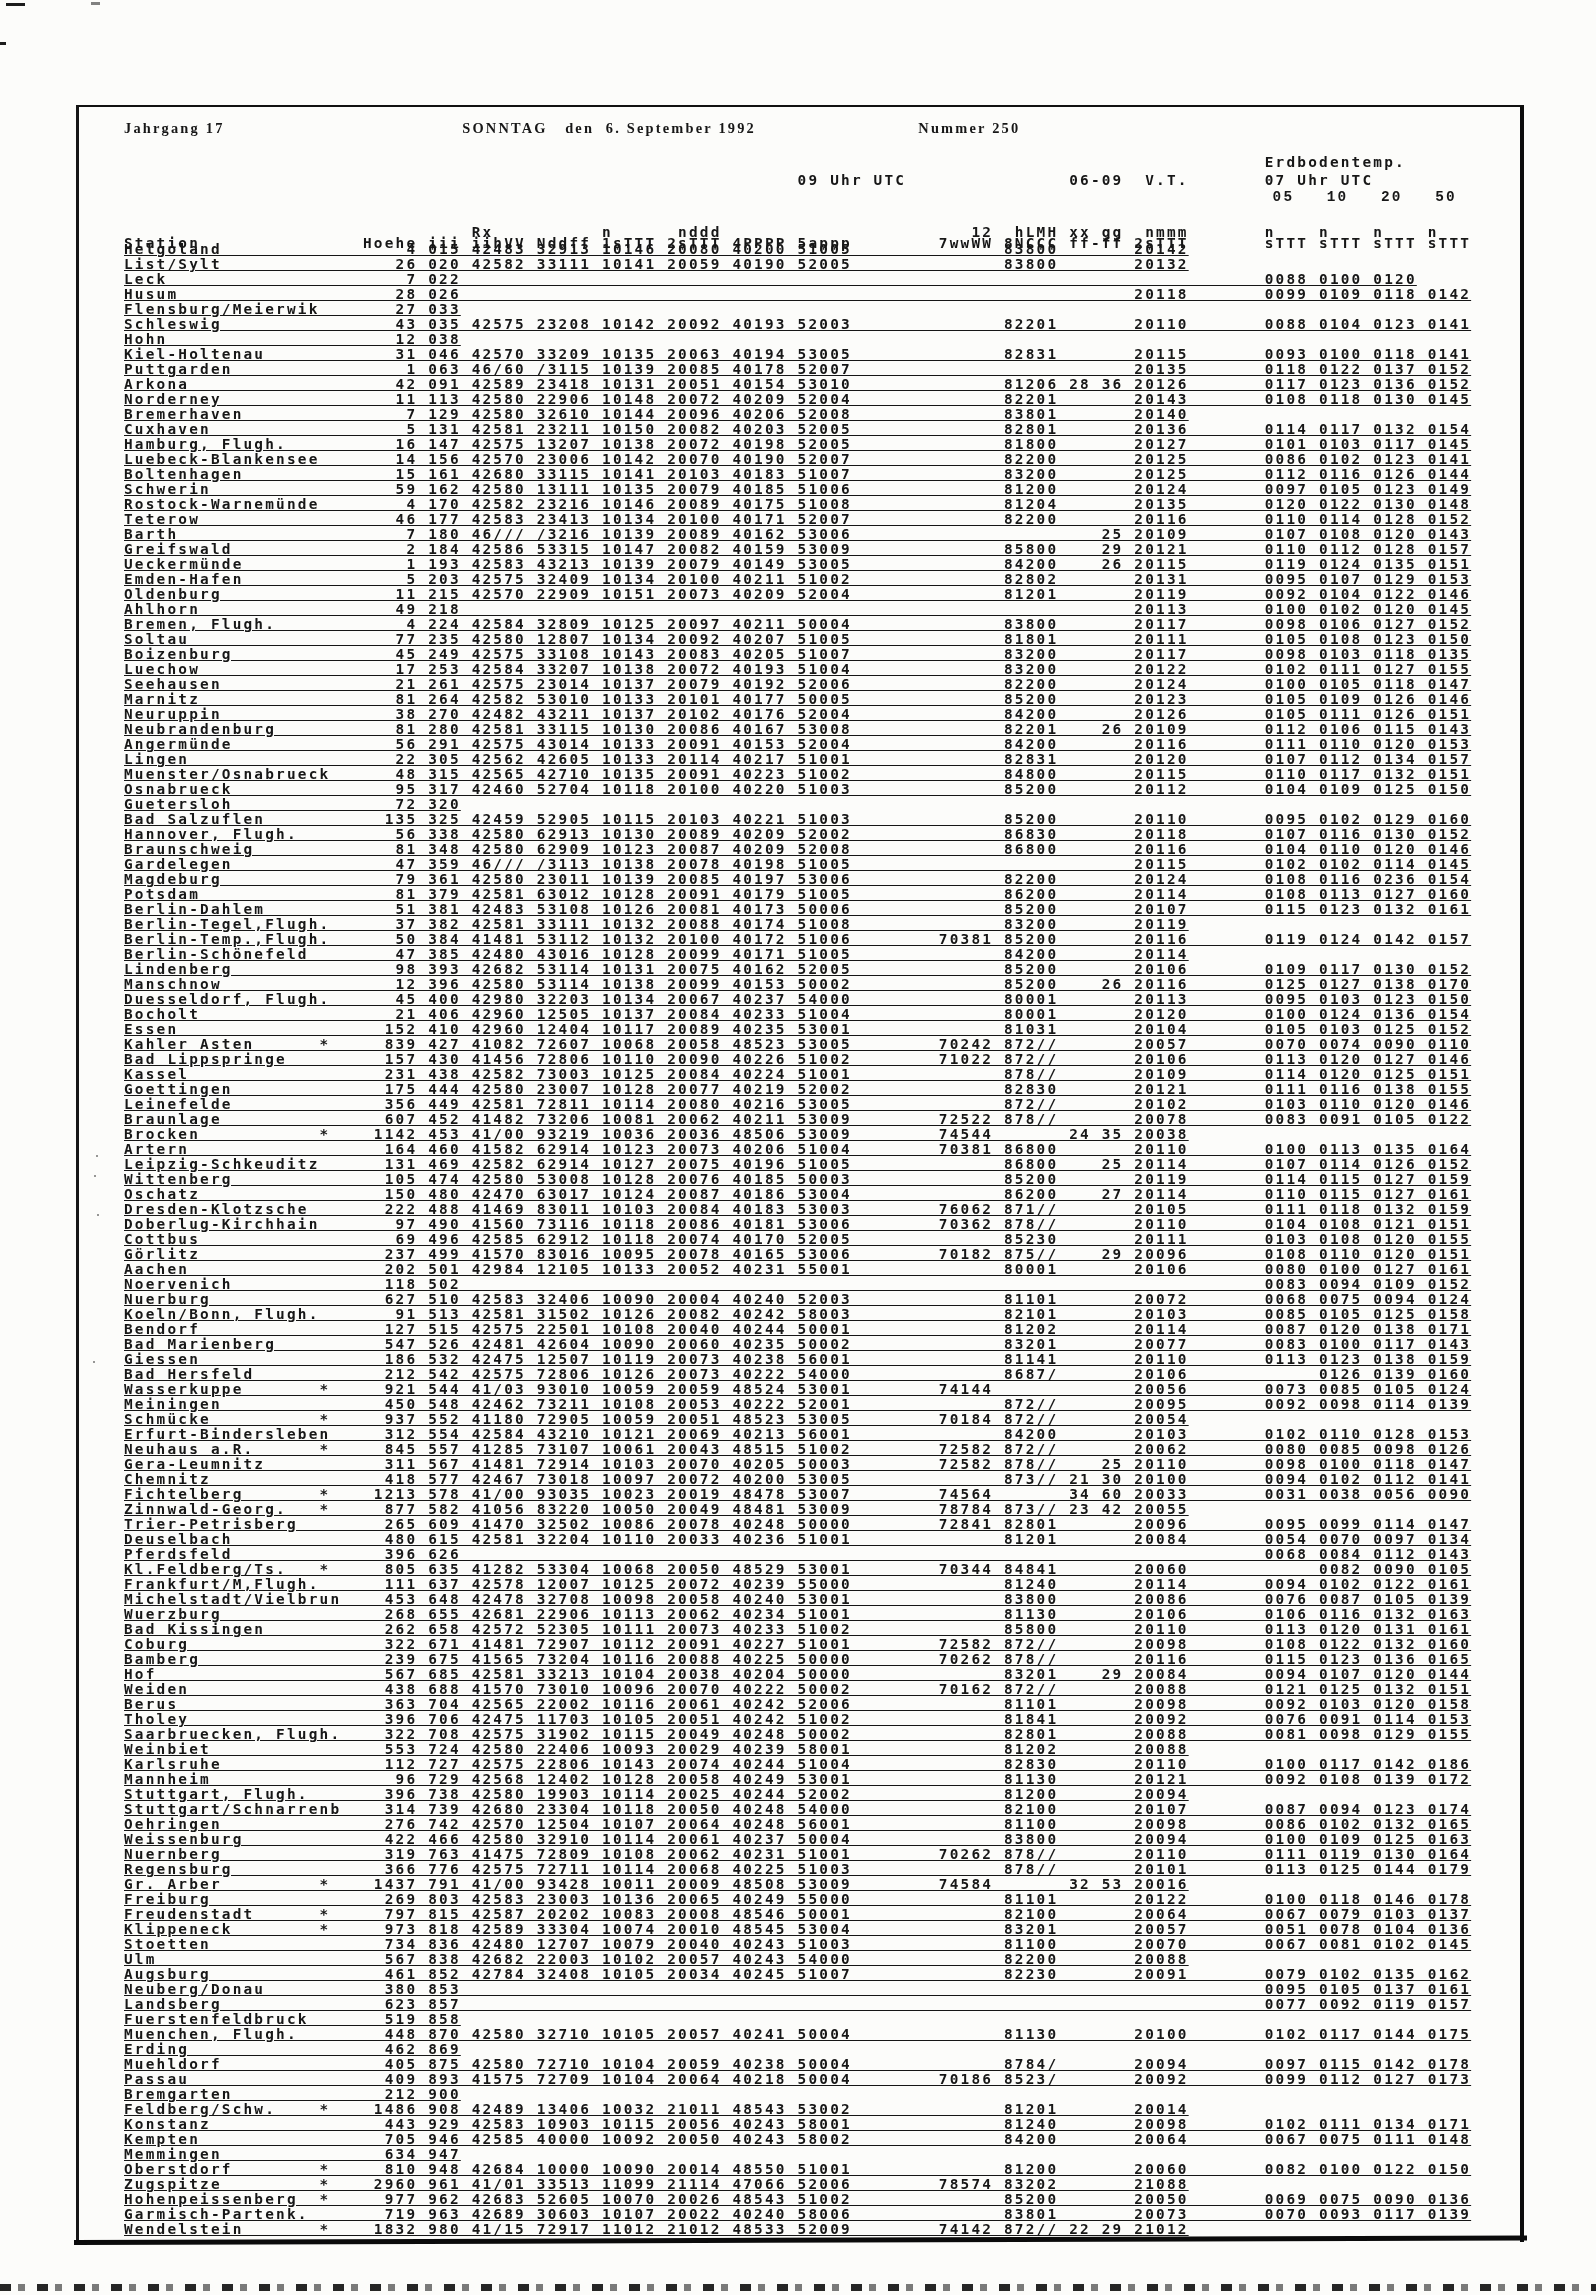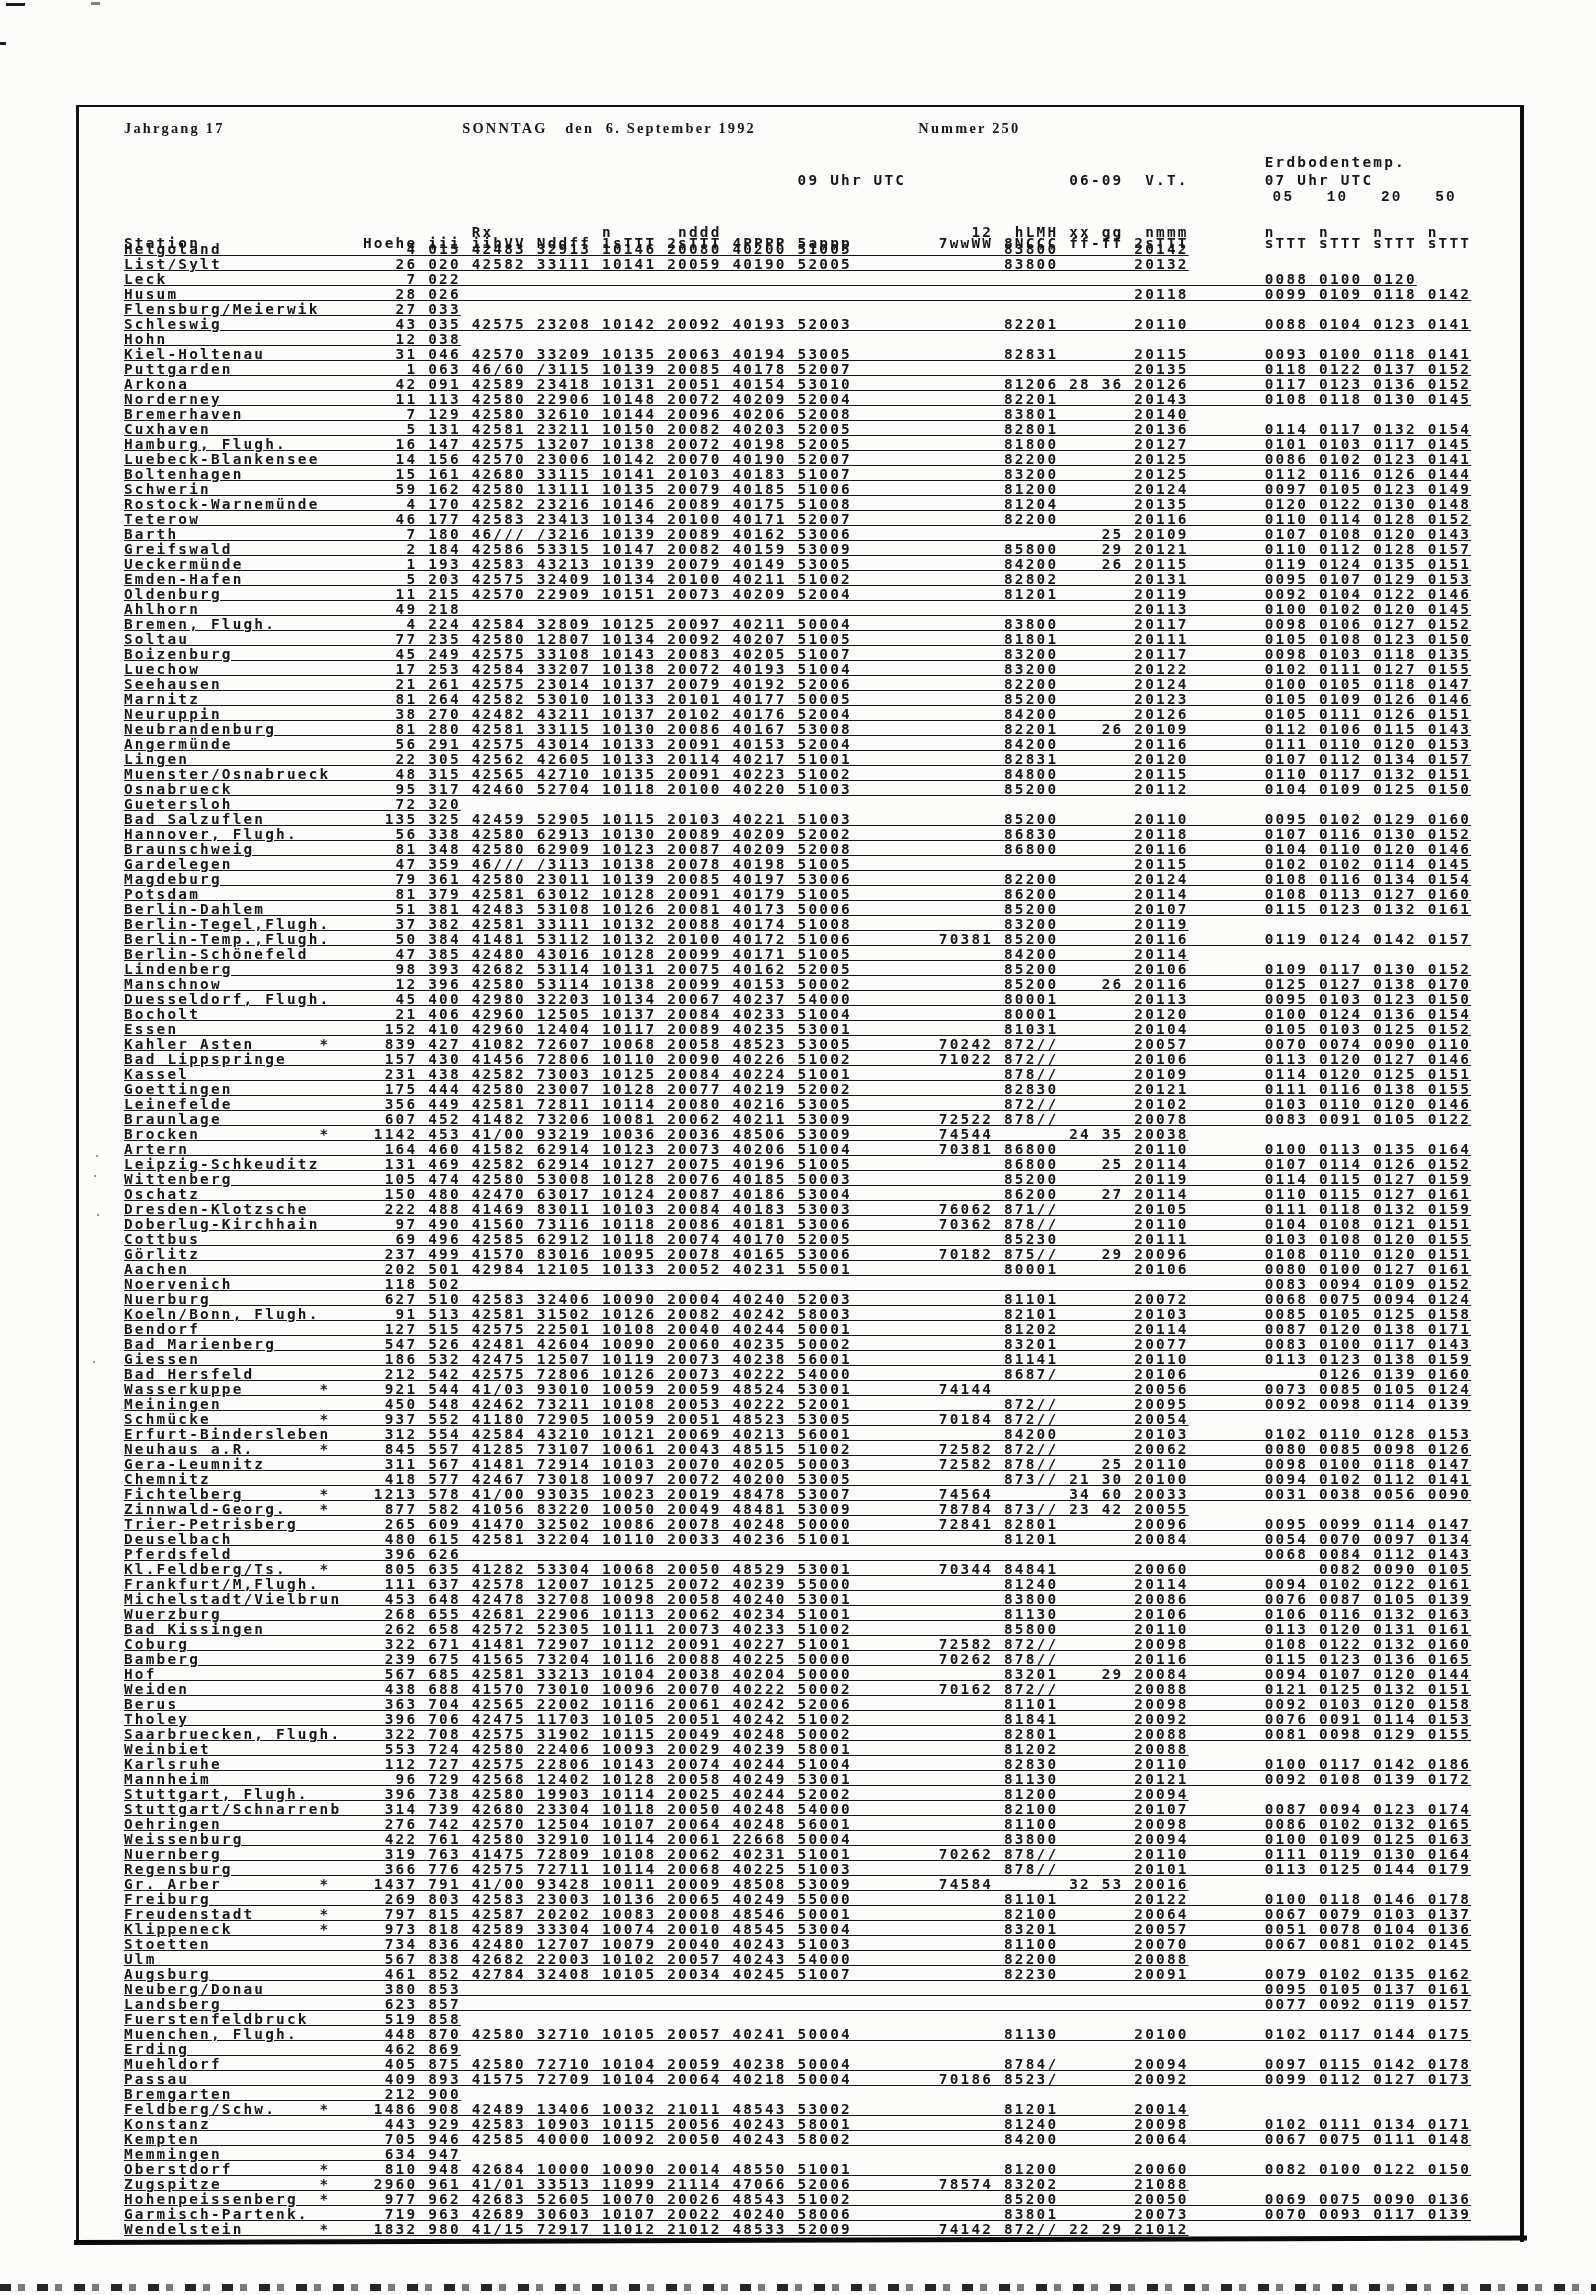--- a/index.html
+++ b/index.html
@@ -95,21 +95,21 @@
     <div class="trow">Neubrandenburg           81 280 42581 33115 10130 20086 40167 53008              82201    26 20109       0112 0106 0115 0143</div>
     <div class="trow">Angermünde               56 291 42575 43014 10133 20091 40153 52004              84200       20116       0111 0110 0120 0153</div>
     <div class="trow">Lingen                   22 305 42562 42605 10133 20114 40217 51001              82831       20120       0107 0112 0134 0157</div>
     <div class="trow">Muenster/Osnabrueck      48 315 42565 42710 10135 20091 40223 51002              84800       20115       0110 0117 0132 0151</div>
     <div class="trow">Osnabrueck               95 317 42460 52704 10118 20100 40220 51003              85200       20112       0104 0109 0125 0150</div>
     <div class="trow">Guetersloh               72 320</div>
     <div class="trow">Bad Salzuflen           135 325 42459 52905 10115 20103 40221 51003              85200       20110       0095 0102 0129 0160</div>
     <div class="trow">Hannover, Flugh.         56 338 42580 62913 10130 20089 40209 52002              86830       20118       0107 0116 0130 0152</div>
     <div class="trow">Braunschweig             81 348 42580 62909 10123 20087 40209 52008              86800       20116       0104 0110 0120 0146</div>
     <div class="trow">Gardelegen               47 359 46/// /3113 10138 20078 40198 51005                          20115       0102 0102 0114 0145</div>
-    <div class="trow">Magdeburg                79 361 42580 23011 10139 20085 40197 53006              82200       20124       0108 0116 0134 0154</div>
+    <div class="trow">Magdeburg                79 361 42580 23011 10139 20085 40197 53006              82200       20124       0108 0116 0236 0154</div>
     <div class="trow">Potsdam                  81 379 42581 63012 10128 20091 40179 51005              86200       20114       0108 0113 0127 0160</div>
     <div class="trow">Berlin-Dahlem            51 381 42483 53108 10126 20081 40173 50006              85200       20107       0115 0123 0132 0161</div>
     <div class="trow">Berlin-Tegel,Flugh.      37 382 42581 33111 10132 20088 40174 51008              83200       20119</div>
     <div class="trow">Berlin-Temp.,Flugh.      50 384 41481 53112 10132 20100 40172 51006        70381 85200       20116       0119 0124 0142 0157</div>
     <div class="trow">Berlin-Schönefeld        47 385 42480 43016 10128 20099 40171 51005              84200       20114</div>
     <div class="trow">Lindenberg               98 393 42682 53114 10131 20075 40162 52005              85200       20106       0109 0117 0130 0152</div>
     <div class="trow">Manschnow                12 396 42580 53114 10138 20099 40153 50002              85200    26 20116       0125 0127 0138 0170</div>
     <div class="trow">Duesseldorf, Flugh.      45 400 42980 32203 10134 20067 40237 54000              80001       20113       0095 0103 0123 0150</div>
     <div class="trow">Bocholt                  21 406 42960 12505 10137 20084 40233 51004              80001       20120       0100 0124 0136 0154</div>
     <div class="trow">Essen                   152 410 42960 12404 10117 20089 40235 53001              81031       20104       0105 0103 0125 0152</div>
@@ -159,21 +159,21 @@
     <div class="trow">Weiden                  438 688 41570 73010 10096 20070 40222 50002        70162 872//       20088       0121 0125 0132 0151</div>
     <div class="trow">Berus                   363 704 42565 22002 10116 20061 40242 52006              81101       20098       0092 0103 0120 0158</div>
     <div class="trow">Tholey                  396 706 42475 11703 10105 20051 40242 51002              81841       20092       0076 0091 0114 0153</div>
     <div class="trow">Saarbruecken, Flugh.    322 708 42575 31902 10115 20049 40248 50002              82801       20088       0081 0098 0129 0155</div>
     <div class="trow">Weinbiet                553 724 42580 22406 10093 20029 40239 58001              81202       20088</div>
     <div class="trow">Karlsruhe               112 727 42575 22806 10143 20074 40244 51004              82830       20110       0100 0117 0142 0186</div>
     <div class="trow">Mannheim                 96 729 42568 12402 10128 20058 40249 53001              81130       20121       0092 0108 0139 0172</div>
     <div class="trow">Stuttgart, Flugh.       396 738 42580 19903 10114 20025 40244 52002              81200       20094</div>
     <div class="trow">Stuttgart/Schnarrenb    314 739 42680 23304 10118 20050 40248 54000              82100       20107       0087 0094 0123 0174</div>
     <div class="trow">Oehringen               276 742 42570 12504 10107 20064 40248 56001              81100       20098       0086 0102 0132 0165</div>
-    <div class="trow">Weissenburg             422 761 42580 32910 10114 20061 22668 50004              83800       20094       0100 0109 0125 0163</div>
+    <div class="trow">Weissenburg             422 466 42580 32910 10114 20061 40237 50004              83800       20094       0100 0109 0125 0163</div>
     <div class="trow">Nuernberg               319 763 41475 72809 10108 20062 40231 51001        70262 878//       20110       0111 0119 0130 0164</div>
     <div class="trow">Regensburg              366 776 42575 72711 10114 20068 40225 51003              878//       20101       0113 0125 0144 0179</div>
     <div class="trow">Gr. Arber         *    1437 791 41/00 93428 10011 20009 48508 53009        74584       32 53 20016</div>
     <div class="trow">Freiburg                269 803 42583 23003 10136 20065 40249 55000              81101       20122       0100 0118 0146 0178</div>
     <div class="trow">Freudenstadt      *     797 815 42587 20202 10083 20008 48546 50001              82100       20064       0067 0079 0103 0137</div>
     <div class="trow">Klippeneck        *     973 818 42589 33304 10074 20010 48545 53004              83201       20057       0051 0078 0104 0136</div>
     <div class="trow">Stoetten                734 836 42480 12707 10079 20040 40243 51003              81100       20070       0067 0081 0102 0145</div>
     <div class="trow">Ulm                     567 838 42682 22003 10102 20057 40243 54000              82200       20088</div>
     <div class="trow">Augsburg                461 852 42784 32408 10105 20034 40245 51007              82230       20091       0079 0102 0135 0162</div>
     <div class="trow">Neuberg/Donau           380 853                                                                          0095 0105 0137 0161</div>

